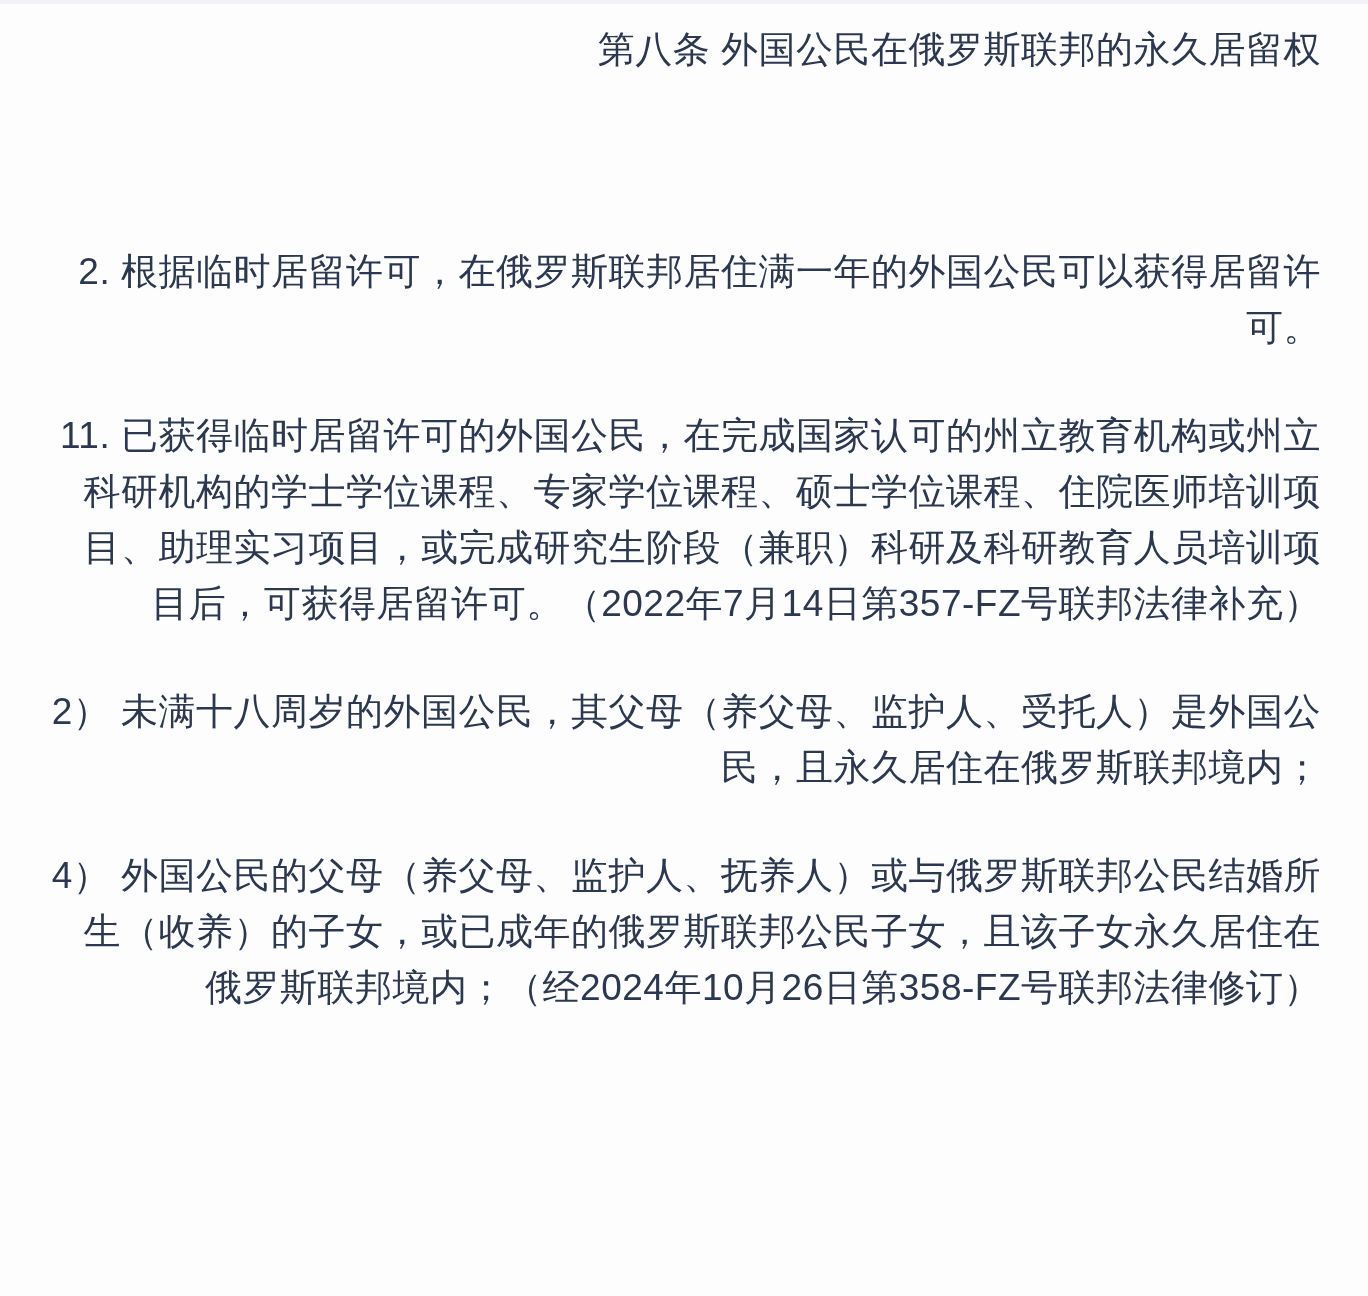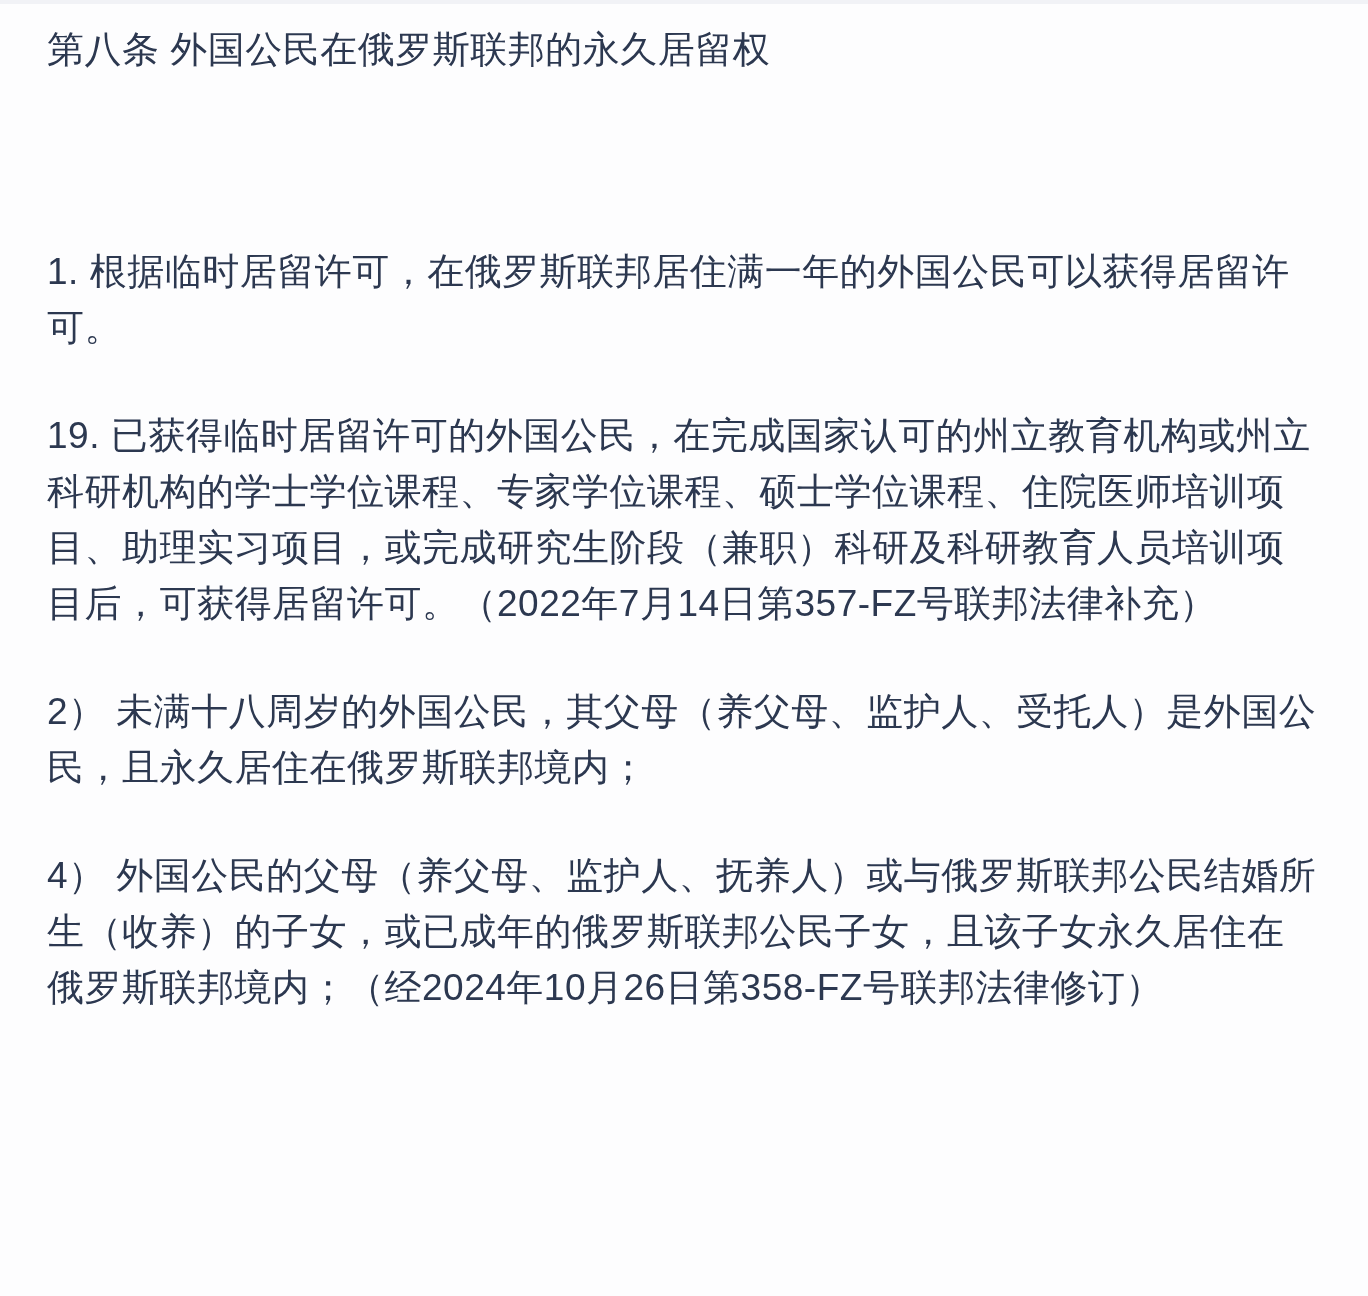--- a/index.html
+++ b/index.html
@@ -21,38 +21,39 @@
     padding: 18px 47px 12px 47px;
     font-size: 37px;
     line-height: 56px;
     letter-spacing: 0.5px;
     text-align: left;
   }
   .doc p {
     margin: 0 0 52px 0;
     word-break: normal;
     overflow-wrap: break-word;
+    text-align: right;
   }
   .doc p.title {
     margin-bottom: 166px;
     font-weight: normal;
   }
   .doc p:last-child {
     margin-bottom: 0;
   }
 </style>
 </head>
 <body>
 
 <div class="doc">
   <p class="title">第八条 外国公民在俄罗斯联邦的永久居留权</p>
 
-  <p>1. 根据临时居留许可，在俄罗斯联邦居住满一年的外国公民可以获得居留许可。</p>
+  <p>2. 根据临时居留许可，在俄罗斯联邦居住满一年的外国公民可以获得居留许可。</p>
 
-  <p>19. 已获得临时居留许可的外国公民，在完成国家认可的州立教育机构或州立科研机构的学士学位课程、专家学位课程、硕士学位课程、住院医师培训项目、助理实习项目，或完成研究生阶段（兼职）科研及科研教育人员培训项目后，可获得居留许可。（2022年7月14日第357-FZ号联邦法律补充）</p>
+  <p>11. 已获得临时居留许可的外国公民，在完成国家认可的州立教育机构或州立科研机构的学士学位课程、专家学位课程、硕士学位课程、住院医师培训项目、助理实习项目，或完成研究生阶段（兼职）科研及科研教育人员培训项目后，可获得居留许可。（2022年7月14日第357-FZ号联邦法律补充）</p>
 
 
 
   <p>2） 未满十八周岁的外国公民，其父母（养父母、监护人、受托人）是外国公民，且永久居住在俄罗斯联邦境内；</p>
 
 
   <p>4） 外国公民的父母（养父母、监护人、抚养人）或与俄罗斯联邦公民结婚所生（收养）的子女，或已成年的俄罗斯联邦公民子女，且该子女永久居住在俄罗斯联邦境内；（经2024年10月26日第358-FZ号联邦法律修订）</p>
 </div>
 
 </body></html>

